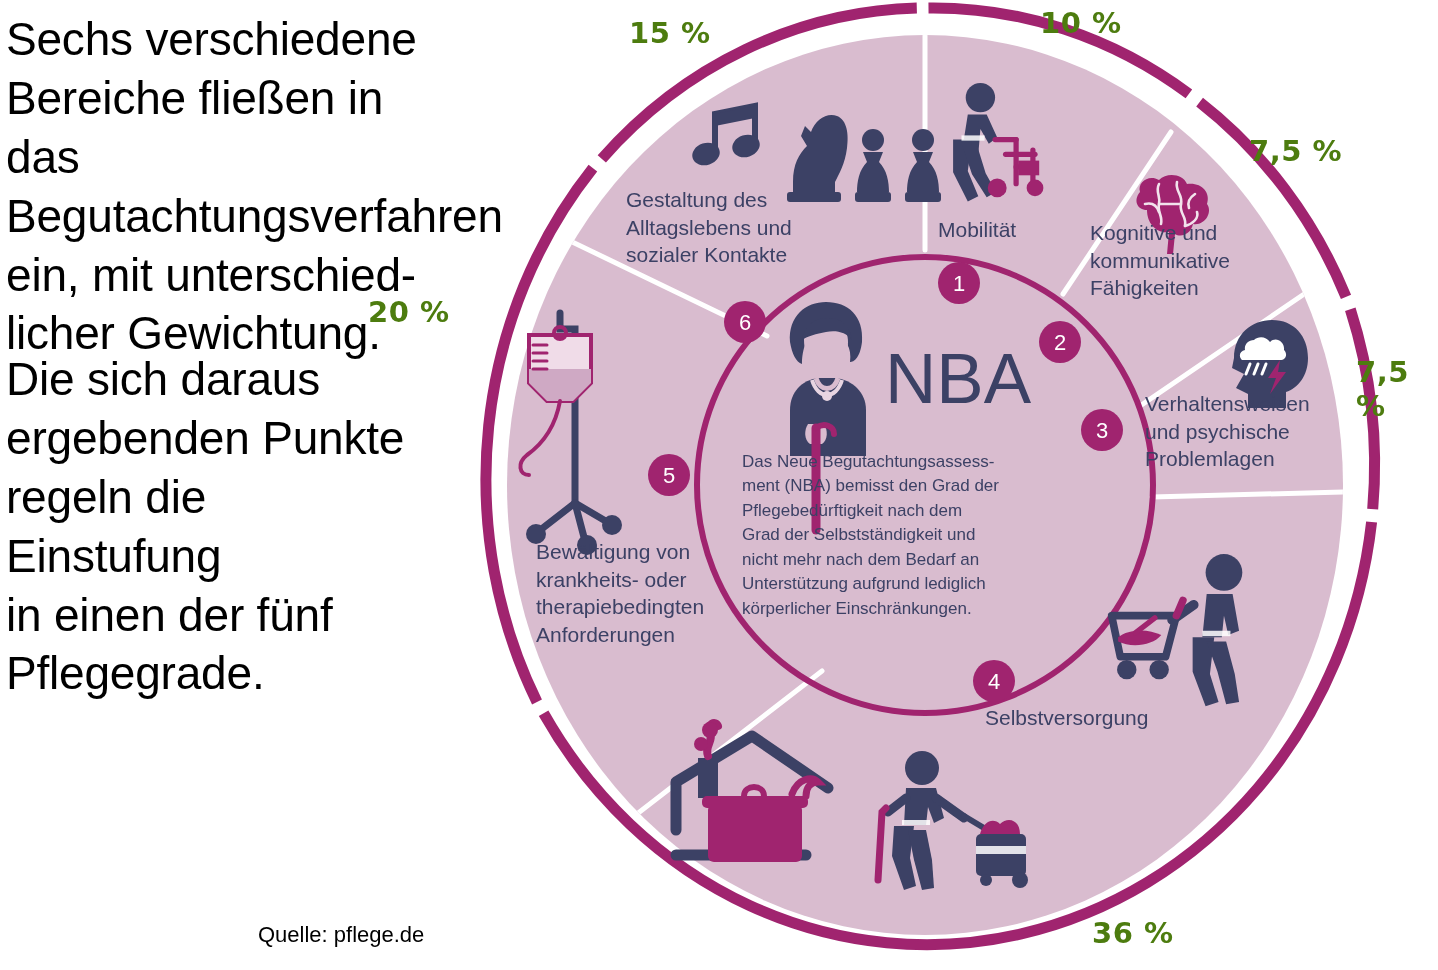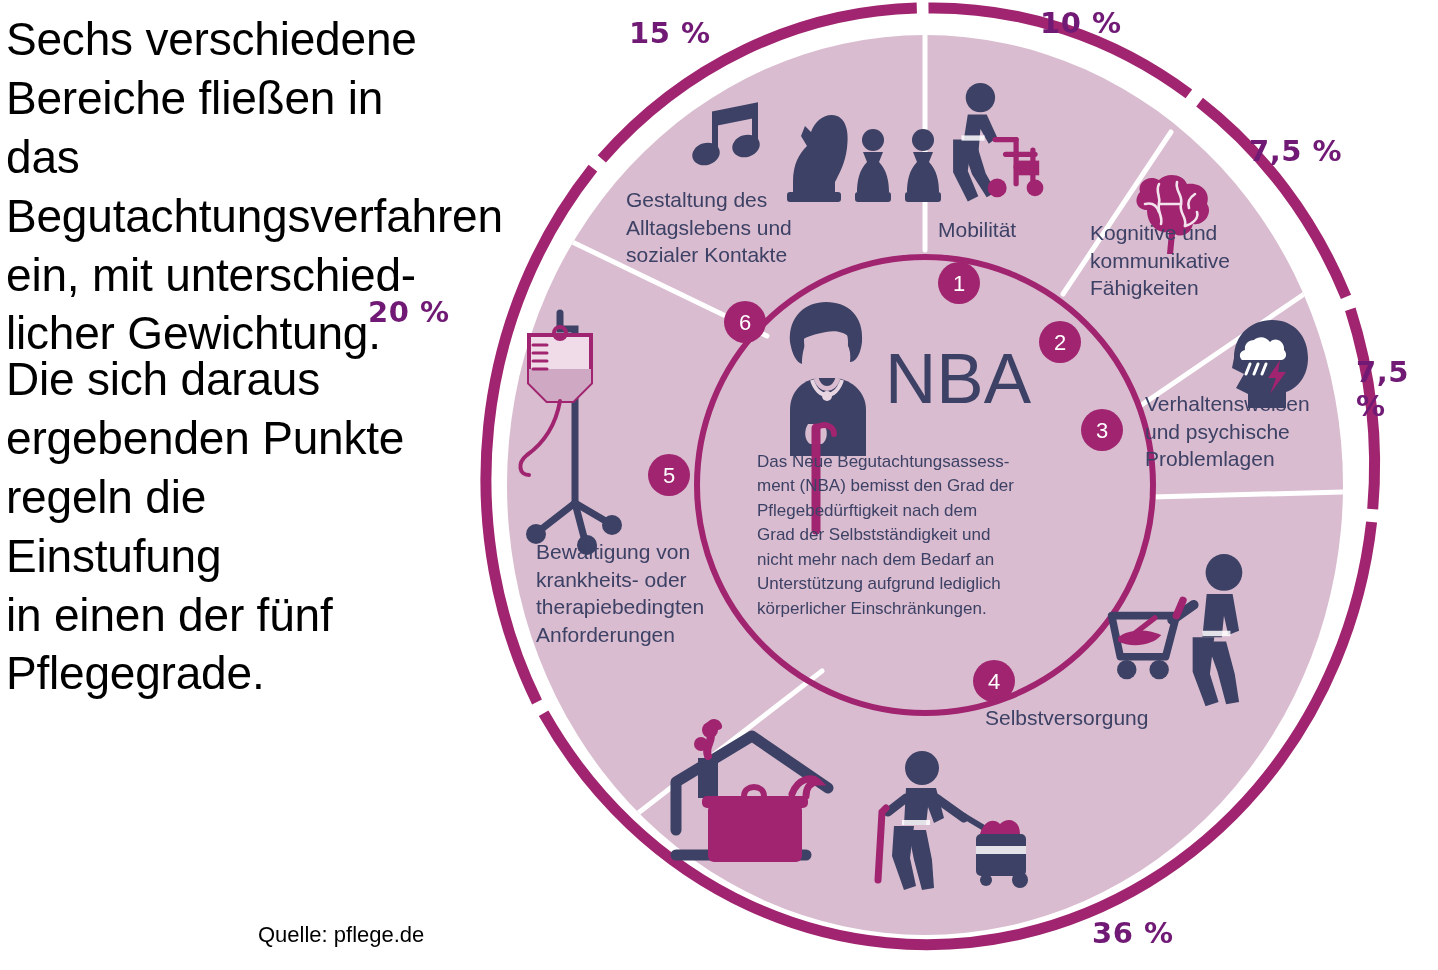--- a/index.html
+++ b/index.html
@@ -19,30 +19,30 @@
 
   .source{
     position:absolute;left:258px;top:922px;font-size:22px;color:#000;
   }
 
   .seg-label{
     position:absolute;color:#3c4165;font-size:21px;line-height:1.32;
     white-space:pre-line;
   }
   .pct{
-    position:absolute;color:#701a75;font-weight:bold;font-size:29px;
+    position:absolute;color:#4d7c0f;font-weight:bold;font-size:29px;
     font-family:"DejaVu Sans","Liberation Sans",sans-serif;
     letter-spacing:0.5px;
   }
   .nba-word{
     position:absolute;color:#3c4165;font-size:71px;letter-spacing:0px;
   }
   .center-text{
     position:absolute;color:#3c4165;font-size:17px;line-height:1.44;
-    white-space:pre-line;text-align:left;margin-left:15px;
+    white-space:pre-line;text-align:left;
   }
 </style>
 </head>
 <body>
 
 <div class="stage">
 
   <div class="intro" id="intro-1">Sechs verschiedene
 Bereiche fließen in das
 Begutachtungsverfahren

